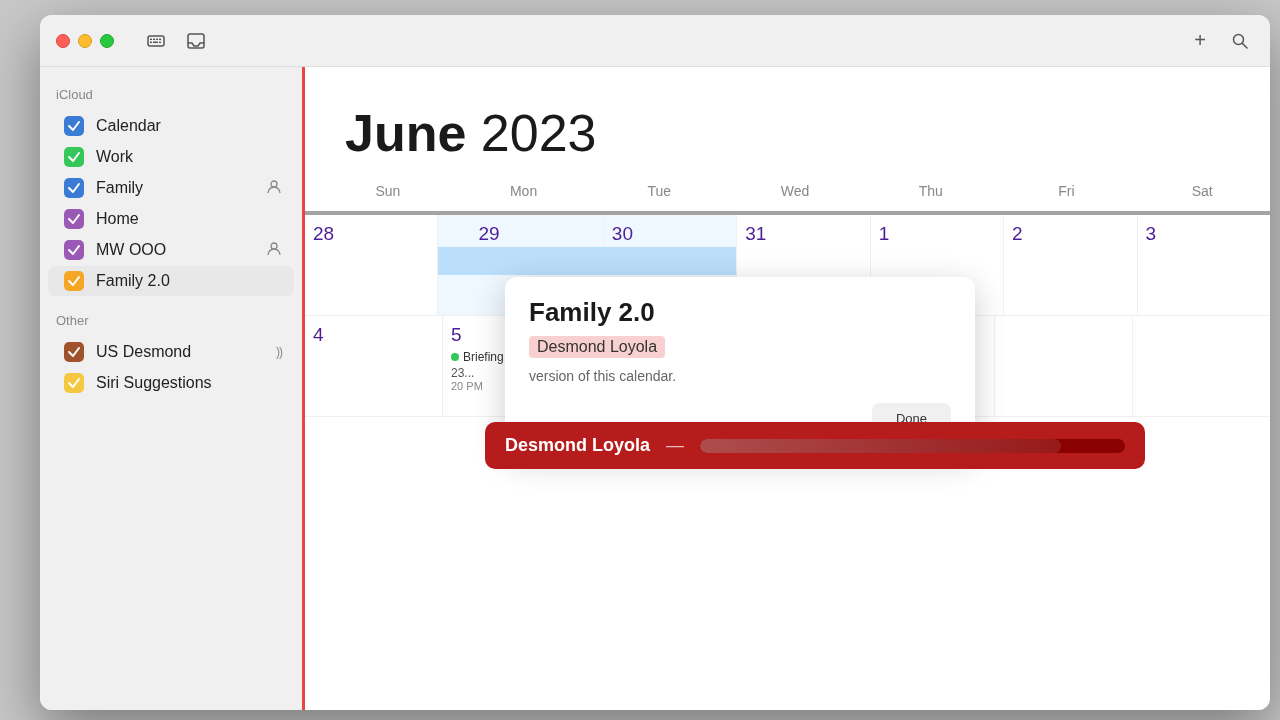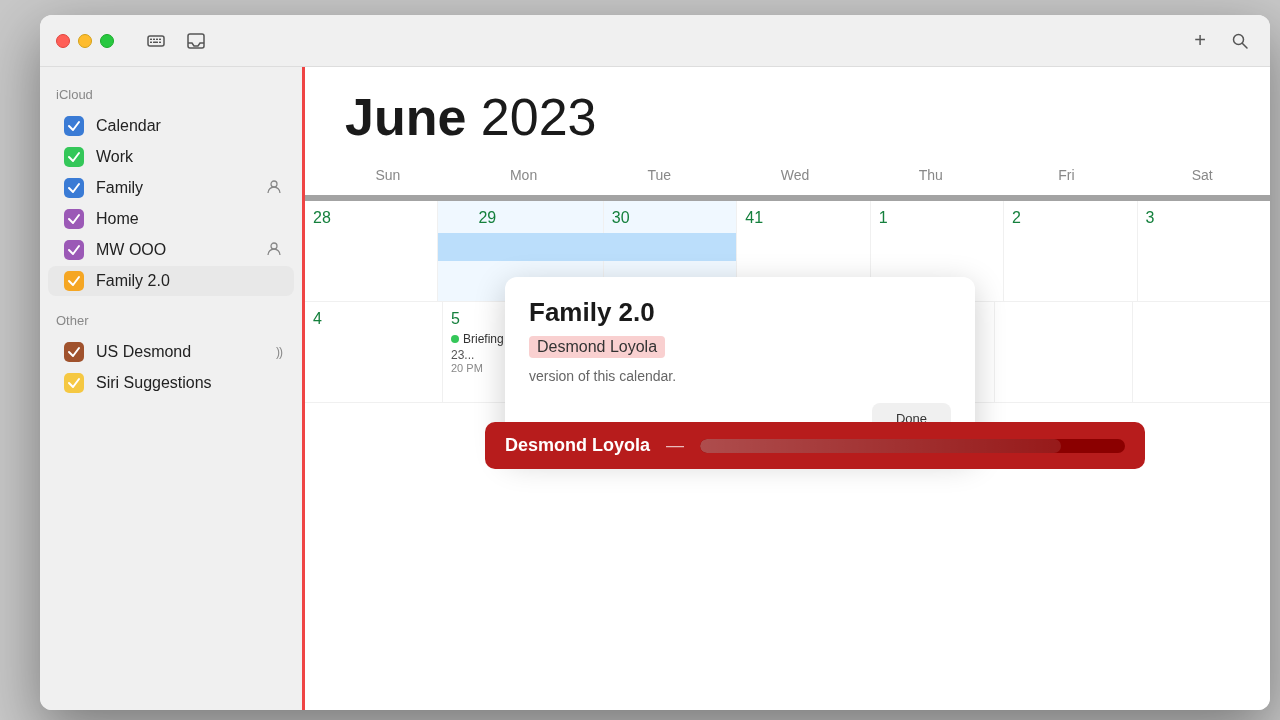--- a/index.html
+++ b/index.html
@@ -147,20 +147,21 @@
       overflow: hidden;
     }
     .month-header {
       padding: 24px 40px 16px 40px;
     }
     .month-title {
       font-size: 52px;
       color: #1a1a1a;
       font-weight: 300;
       line-height: 1;
+      margin-top: 16px;
     }
     .month-title strong {
       font-weight: 700;
     }
     .calendar-header {
       display: flex;
       border-bottom: 1px solid #e0e0e0;
       padding: 0 0 8px 0;
       margin: 0 0 0 0;
     }
@@ -177,22 +178,22 @@
       border-bottom: 1px solid #f0f0f0;
     }
     .calendar-cell {
       flex: 1;
       min-height: 100px;
       padding: 8px;
       border-right: 1px solid #f0f0f0;
       position: relative;
     }
     .cell-number {
-      font-size: 16px;
-      color: #15803d;
+      font-size: 19px;
+      color: #4c1d95;
       margin-bottom: 4px;
     }
     .event-dot {
       display: flex;
       align-items: center;
       gap: 4px;
       font-size: 12px;
       color: #333;
     }
     .event-dot-circle {
@@ -429,21 +430,21 @@
     </div>
 
     <div class="main-area">
       <div class="month-header">
         <div class="month-title">
           <strong>June</strong>
           <span style="font-weight:300;">2023</span>
         </div>
       </div>
 
-      <div class="calendar-header" style="padding: 0 0 4px 15px; border-bottom: 6px solid #a3a3a3; display:flex;">
+      <div class="calendar-header" style="padding: 0 0 4px 15px; border-bottom: 4px solid #a3a3a3; display:flex;">
         <div class="day-header">Sun</div>
         <div class="day-header">Mon</div>
         <div class="day-header">Tue</div>
         <div class="day-header">Wed</div>
         <div class="day-header">Thu</div>
         <div class="day-header">Fri</div>
         <div class="day-header">Sat</div>
       </div>
 
       <div class="calendar-row">
@@ -453,21 +454,21 @@
         <div class="calendar-cell" style="background: #f0f8ff; padding-left: 40px;">
           <div class="cell-number">29</div>
 
           <div style="position:absolute; right:-5px; top:32px; height:28px; background:#bbdefb; left:0; z-index:1;"></div>
         </div>
         <div class="calendar-cell" style="background: #f0f8ff;">
           <div class="cell-number">30</div>
           <div style="position:absolute; right:0; top:32px; height:28px; background:#bbdefb; left:0; z-index:1;"></div>
         </div>
         <div class="calendar-cell">
-          <div class="cell-number">41</div>
+          <div class="cell-number">31</div>
         </div>
         <div class="calendar-cell">
           <div class="cell-number">1</div>
         </div>
         <div class="calendar-cell">
           <div class="cell-number">2</div>
         </div>
         <div class="calendar-cell" style="border-right:none;">
           <div class="cell-number">3</div>
         </div>

